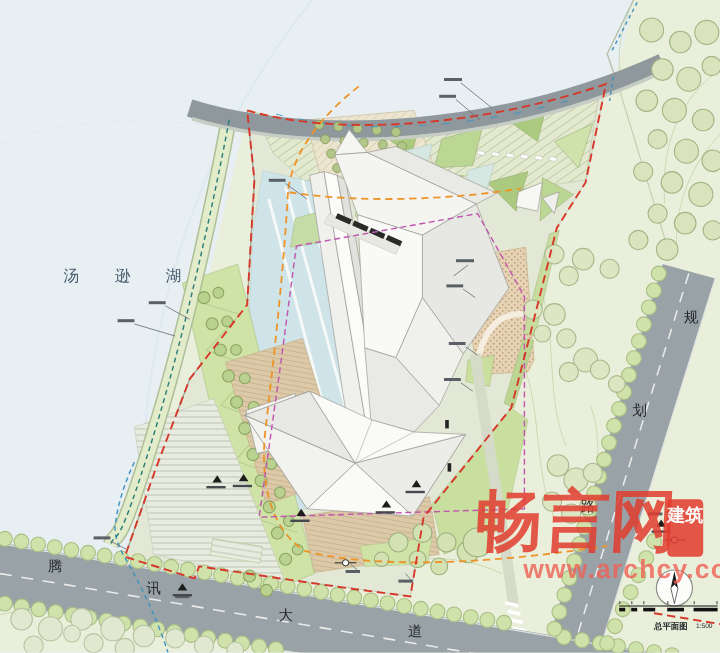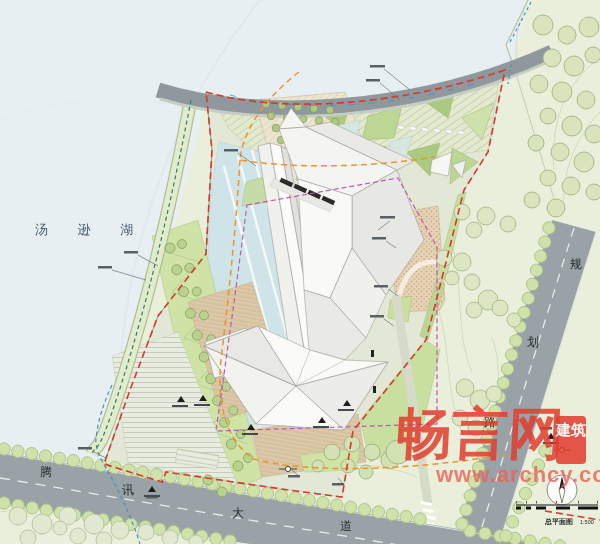--- a/index.html
+++ b/index.html
@@ -3,21 +3,21 @@
 <meta charset="utf-8">
 <style>
   html,body{margin:0;padding:0;background:#fff;}
   .stage{
     position:relative;width:600px;height:544px;overflow:hidden;
     background:#e7eff3;
     font-family:"Liberation Sans",sans-serif;
   }
   .stage svg{position:absolute;left:0;top:0;}
   .lake-label{
-    position:absolute;left:35px;top:221px;
+    position:absolute;left:53px;top:221px;
     font-size:13px;letter-spacing:13px;color:#44596a;font-weight:500;white-space:nowrap;
   }
   .road-char{
     position:absolute;font-size:12px;color:#23282a;font-weight:500;line-height:1;
   }
   .wm-logo{
     position:absolute;left:396px;top:406px;
     font-size:56px;font-weight:900;line-height:1;color:#e23b2d;opacity:.84;
     transform:skewX(-3deg);white-space:nowrap;
   }

